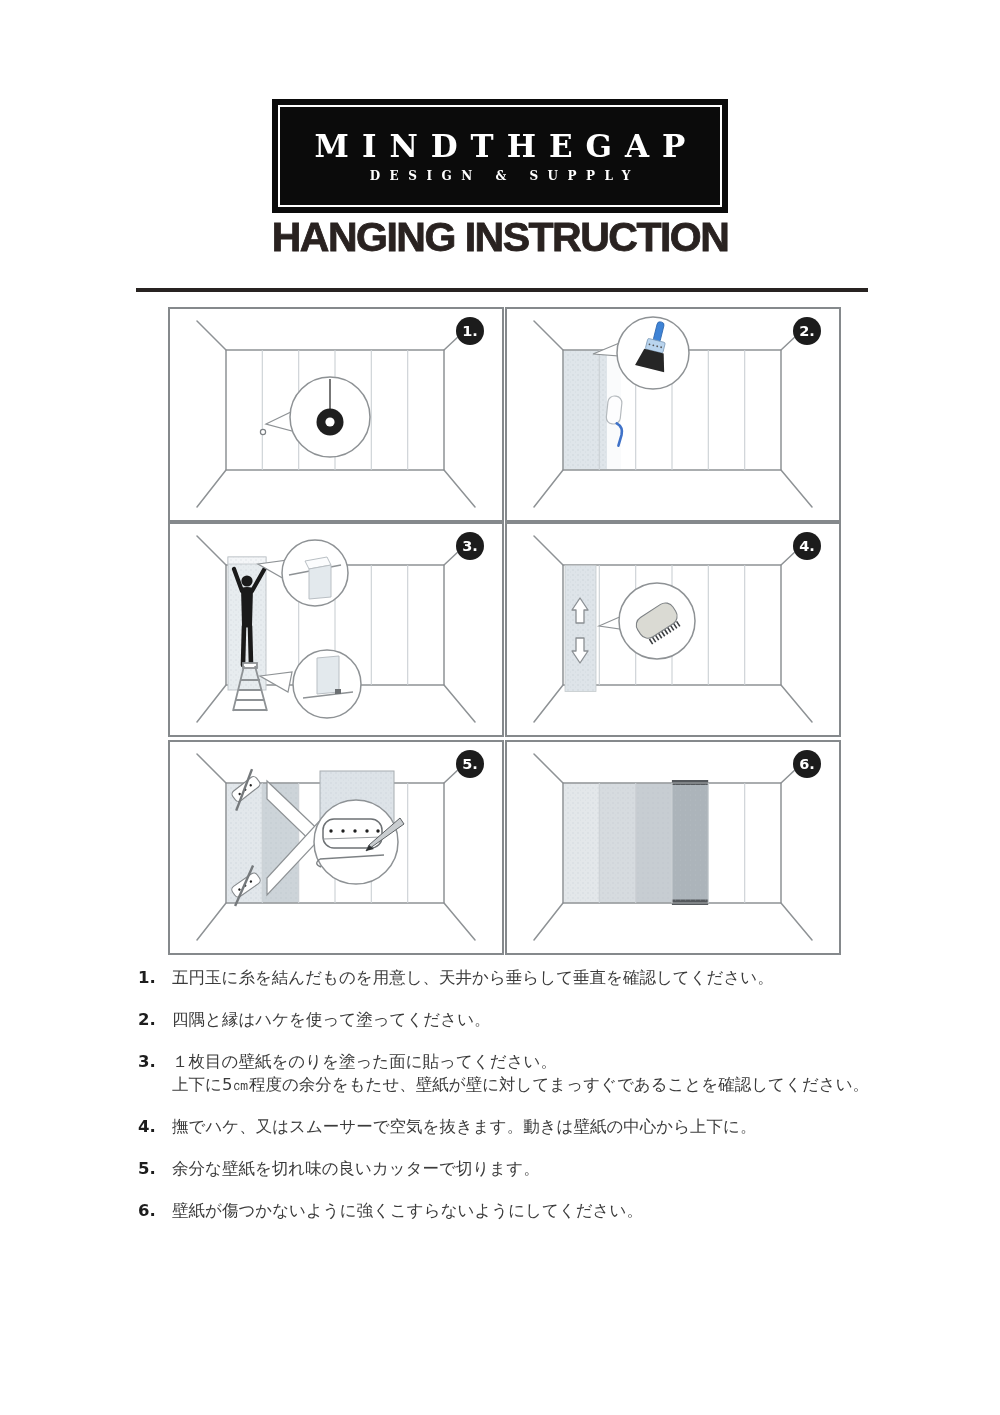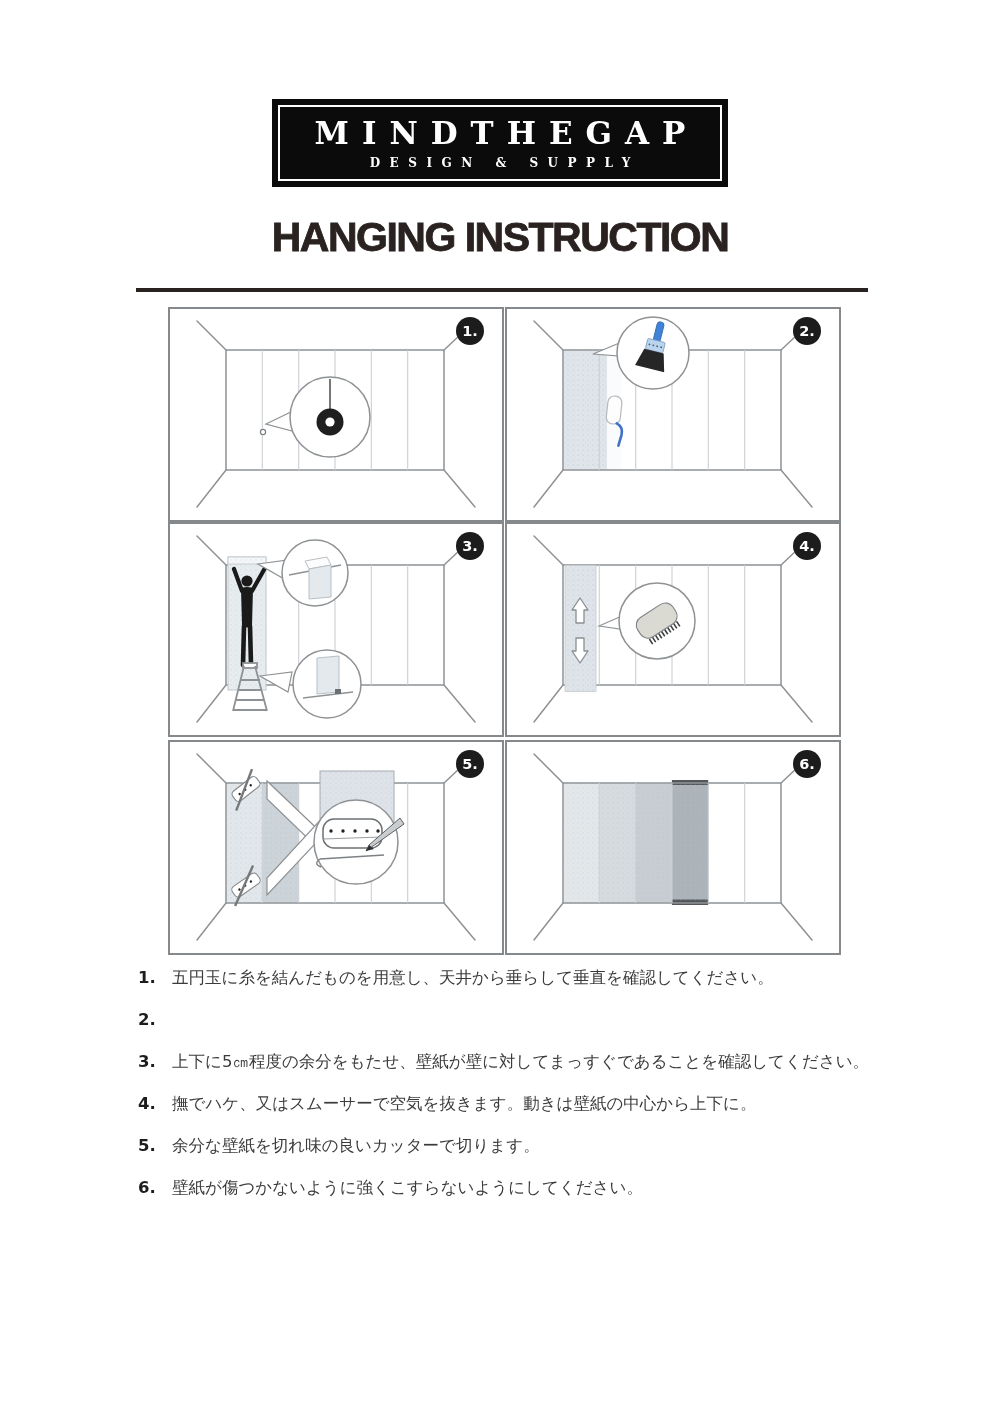--- a/index.html
+++ b/index.html
@@ -1,20 +1,20 @@
 <!DOCTYPE html>
 <html><head>
 <meta charset="utf-8">
 <style>
   html,body{margin:0;padding:0;background:#e8e8e8;}
   #page{position:relative;width:1000px;height:1415px;background:#ffffff;margin:0 auto;
         font-family:"DejaVu Sans",sans-serif;overflow:hidden;}
 
   
-  .logo{position:absolute;left:272px;top:99px;width:456px;height:88px;background:#0b0b0b;}
+  .logo{position:absolute;left:272px;top:99px;width:456px;height:114px;background:#0b0b0b;}
   .logo-inner{position:absolute;left:6px;top:6px;right:6px;bottom:6px;border:2px solid #ffffff;
               display:flex;flex-direction:column;align-items:center;justify-content:center;}
   .logo-name{font-family:"DejaVu Serif",serif;font-weight:bold;color:#ffffff;font-size:31px;
              letter-spacing:13px;margin-right:-13px;line-height:1;white-space:nowrap;}
   .logo-tagline{font-family:"DejaVu Serif",serif;font-weight:bold;color:#ffffff;font-size:12px;
              letter-spacing:9.5px;margin-right:-9.5px;margin-top:8px;line-height:1;white-space:nowrap;}
 
   
   .title{position:absolute;left:0;top:217px;width:100%;text-align:center;
          font-family:"Liberation Sans","DejaVu Sans",sans-serif;font-weight:bold;
@@ -255,25 +255,27 @@
   <div class="inst">
     <div class="inst-item">
       <span class="inst-num">1.</span>
       <span class="inst-lines">
         <span class="inst-line">五円玉に糸を結んだものを用意し、天井から垂らして垂直を確認してください。</span>
       </span>
     </div>
     <div class="inst-item">
       <span class="inst-num">2.</span>
       <span class="inst-lines">
+        <span class="inst-line">四隅と縁はハケを使って塗ってください。</span>
       </span>
     </div>
     <div class="inst-item">
       <span class="inst-num">3.</span>
       <span class="inst-lines">
+        <span class="inst-line">１枚目の壁紙をのりを塗った面に貼ってください。</span>
         <span class="inst-line">上下に5㎝程度の余分をもたせ、壁紙が壁に対してまっすぐであることを確認してください。</span>
       </span>
     </div>
     <div class="inst-item">
       <span class="inst-num">4.</span>
       <span class="inst-lines">
         <span class="inst-line">撫でハケ、又はスムーサーで空気を抜きます。動きは壁紙の中心から上下に。</span>
       </span>
     </div>
     <div class="inst-item">

